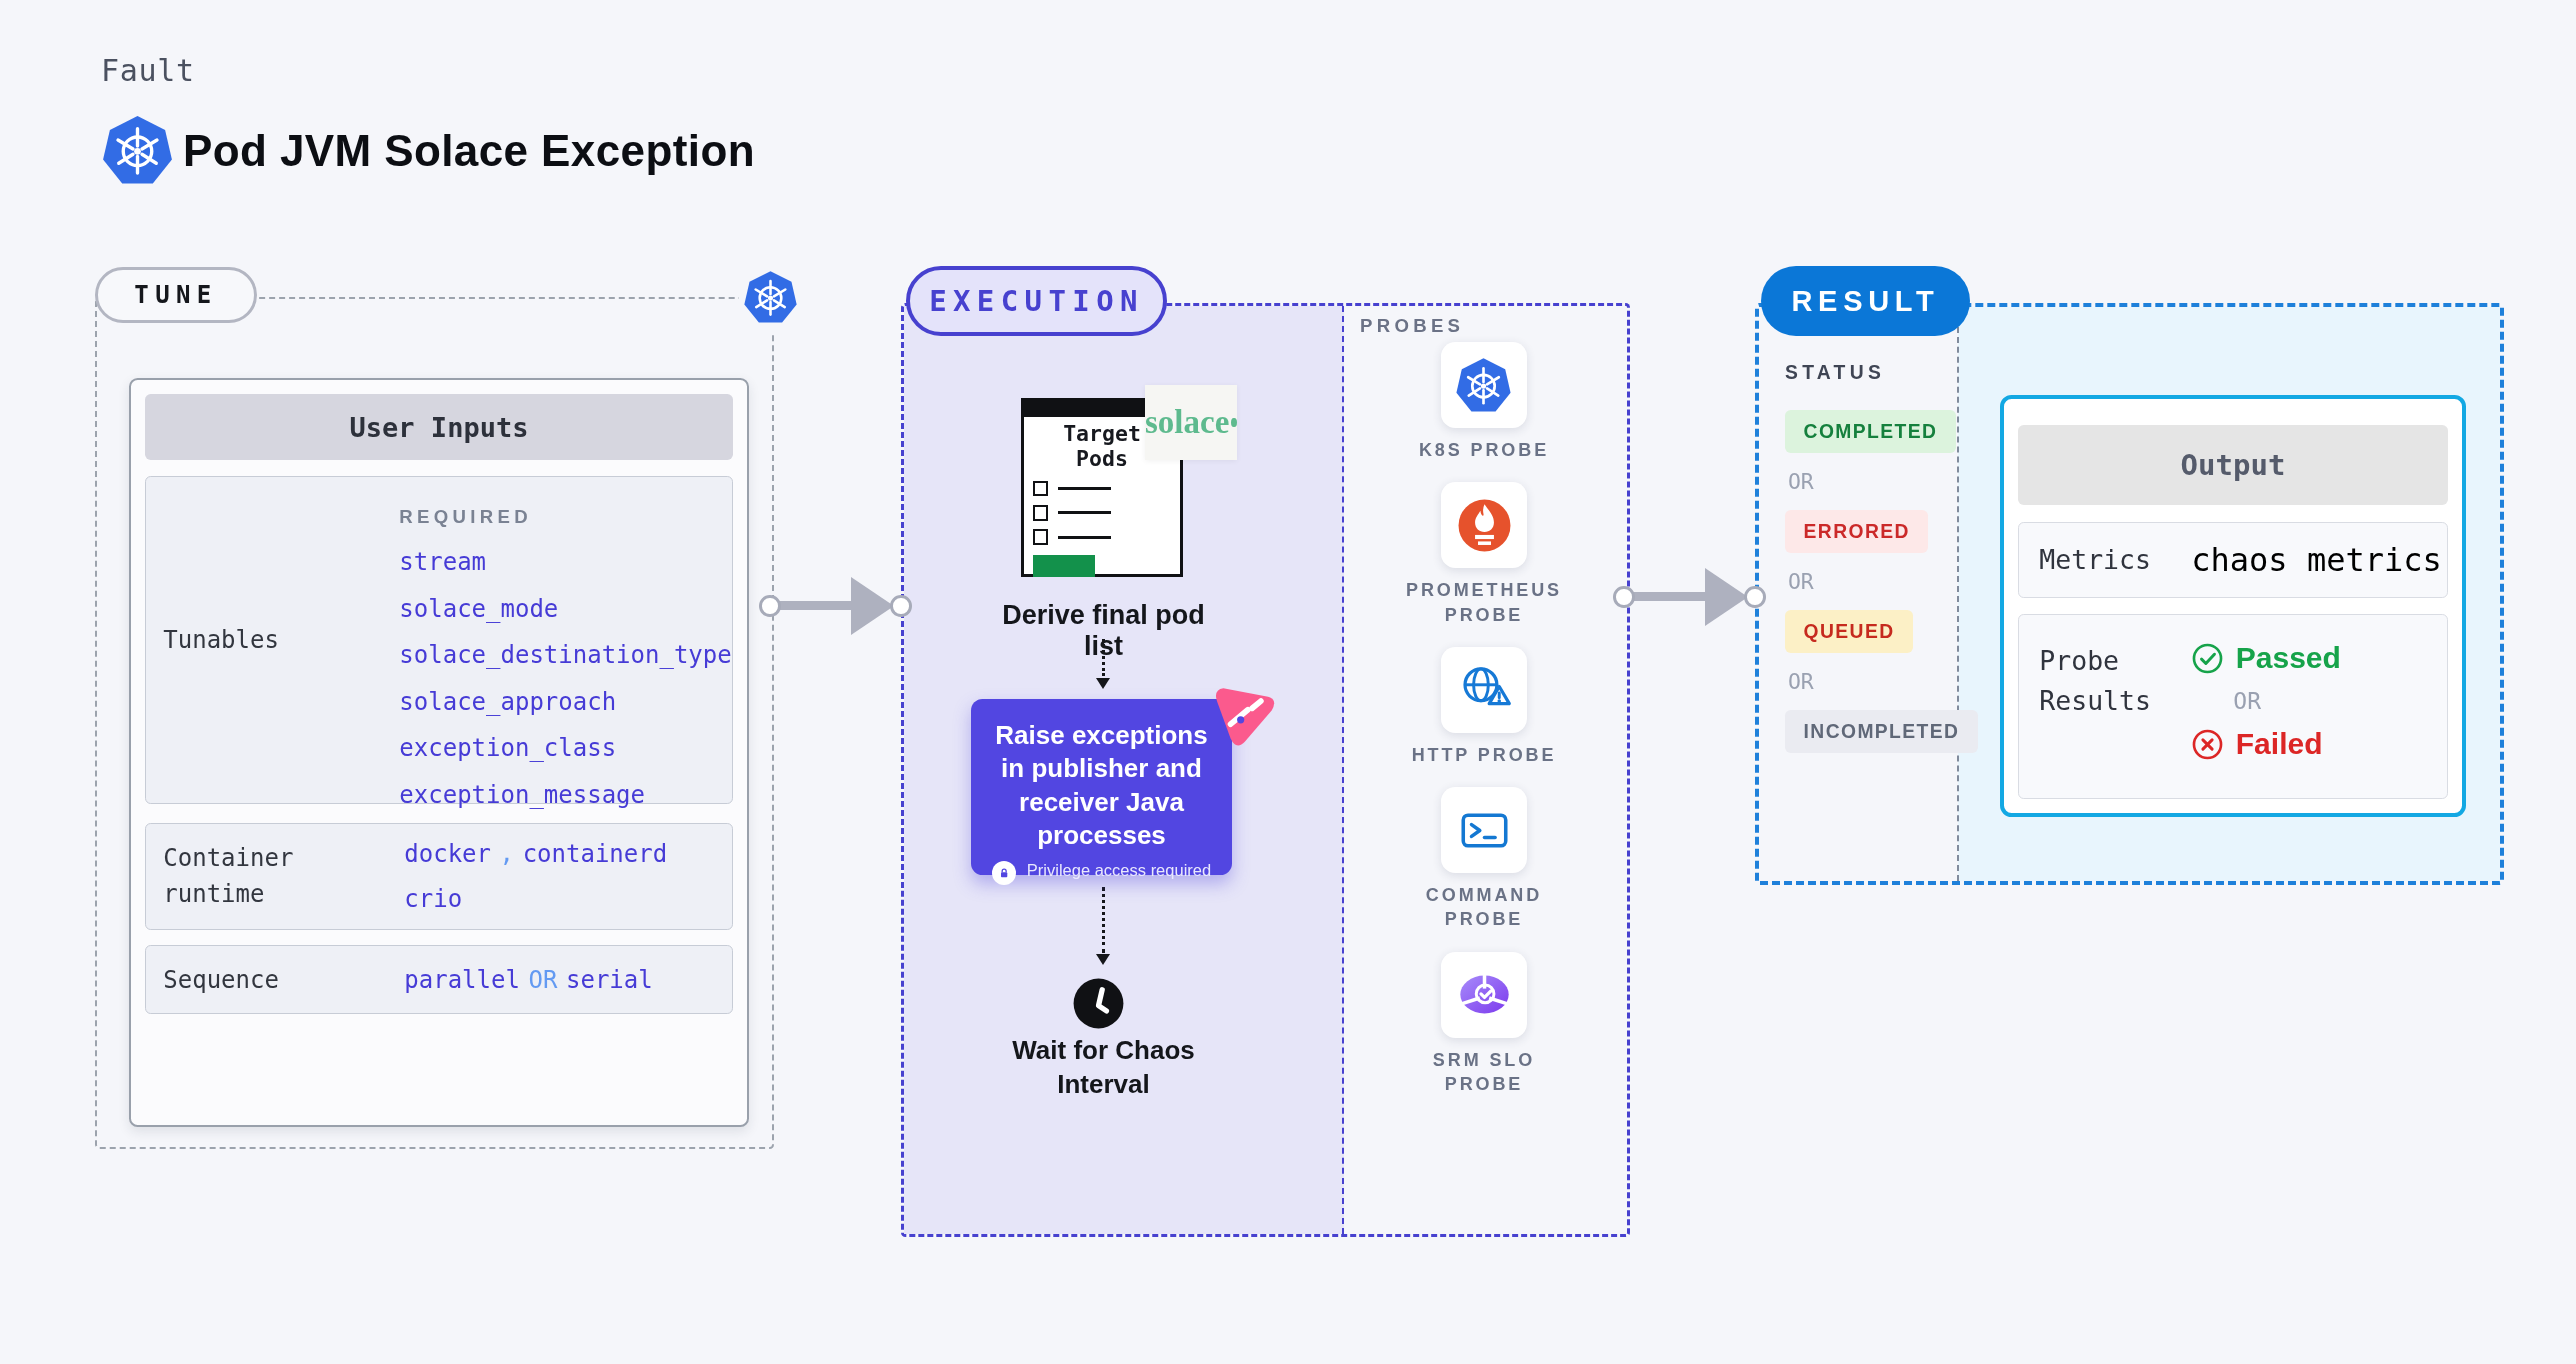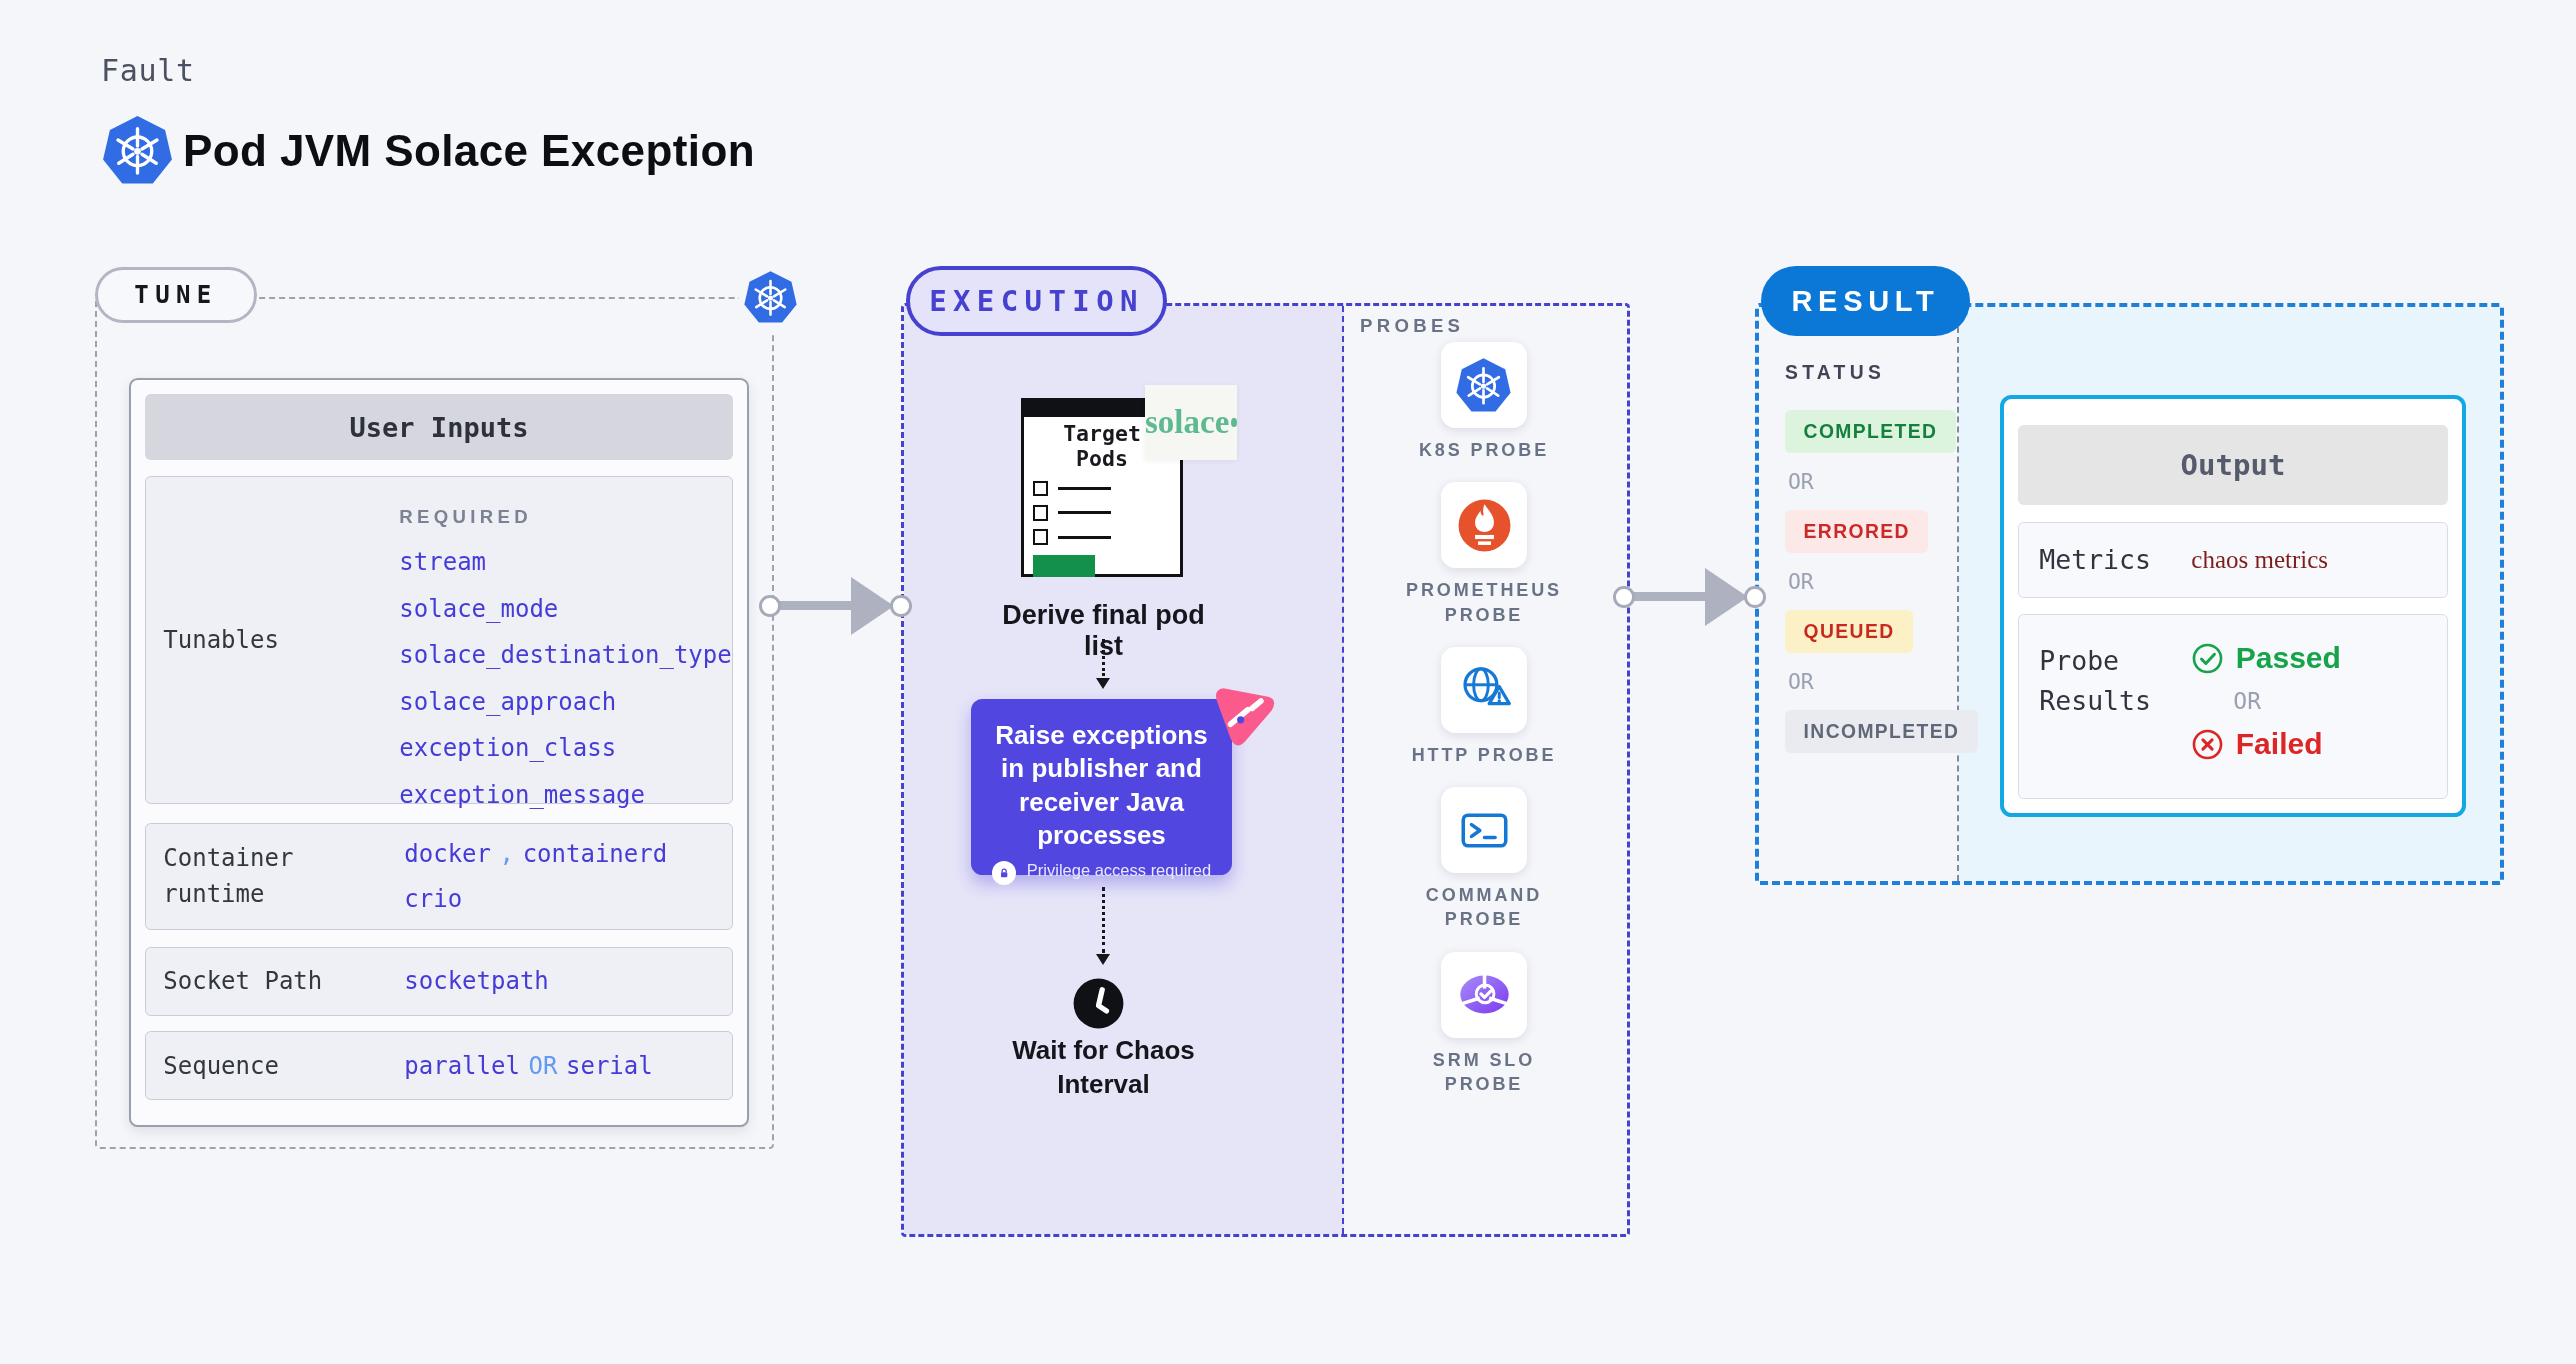--- a/index.html
+++ b/index.html
@@ -130,21 +130,21 @@
             margin:15.8px 0 15.8px 2.9px;}
 
   .output-card{position:absolute;left:2000px;top:395px;width:466px;box-sizing:border-box;background:#fff;
                border:4.3px solid #13a8e3;border-radius:11.5px;padding:14.3px;z-index:3;}
   .output-header{height:80px;background:#e5e5e5;border-radius:5.7px;display:flex;align-items:center;
                  justify-content:center;font-size:29px;font-weight:600;color:#555b6b;margin-top:12px;}
   .output-row{margin-top:17px;background:#f8f9fc;border:1.4px solid #d9dce3;border-radius:5.7px;
               box-sizing:border-box;display:flex;}
   .metrics-row{height:76px;align-items:center;}
   .output-row-label{width:172px;padding-left:20px;box-sizing:border-box;font-size:26.5px;color:#30343e;line-height:1.5;}
-  .metrics-value{font-size:25px;color:#7f1d1d;font-family:Liberation Serif, serif;}
+  .metrics-value{font-size:32px;color:#000000;}
   .proberes-row{height:185px;margin-top:15.8px;align-items:flex-start;padding-top:26px;}
   .pr-right{display:flex;flex-direction:column;}
   .pr-line{display:flex;align-items:center;gap:11.5px;}
   .pr-line svg{width:33px;height:33px;}
   .passed-text{font-size:30px;font-weight:800;color:#16a34a;}
   .failed-text{font-size:30px;font-weight:800;color:#dc2626;}
   .pr-or{font-family:"DejaVu Sans Mono","Liberation Mono",monospace;font-size:23px;color:#9aa1b1;
          margin:13px 0 13px 42px;}
 </style>
 </head>
@@ -209,24 +209,20 @@
         <span style="width:172px;">Container runtime</span>
       </div>
       <div class="runtime-values">
         <div class="value-line mono">
           <span>docker</span><span class="accent-light sep">,</span><span>containerd</span>
         </div>
         <div class="value-line mono">crio</div>
       </div>
     </div>
 
-    <div class="ui-row socket-row">
-      <div class="ui-row-label mono">Socket Path</div>
-      <div class="single-value mono">socketpath</div>
-    </div>
 
     <div class="ui-row seq-row">
       <div class="ui-row-label mono">Sequence</div>
       <div class="single-value mono">
         <span>parallel</span>
           <span class="accent-light sep">OR</span>
           <span>serial</span>
       </div>
     </div>
   </div>

